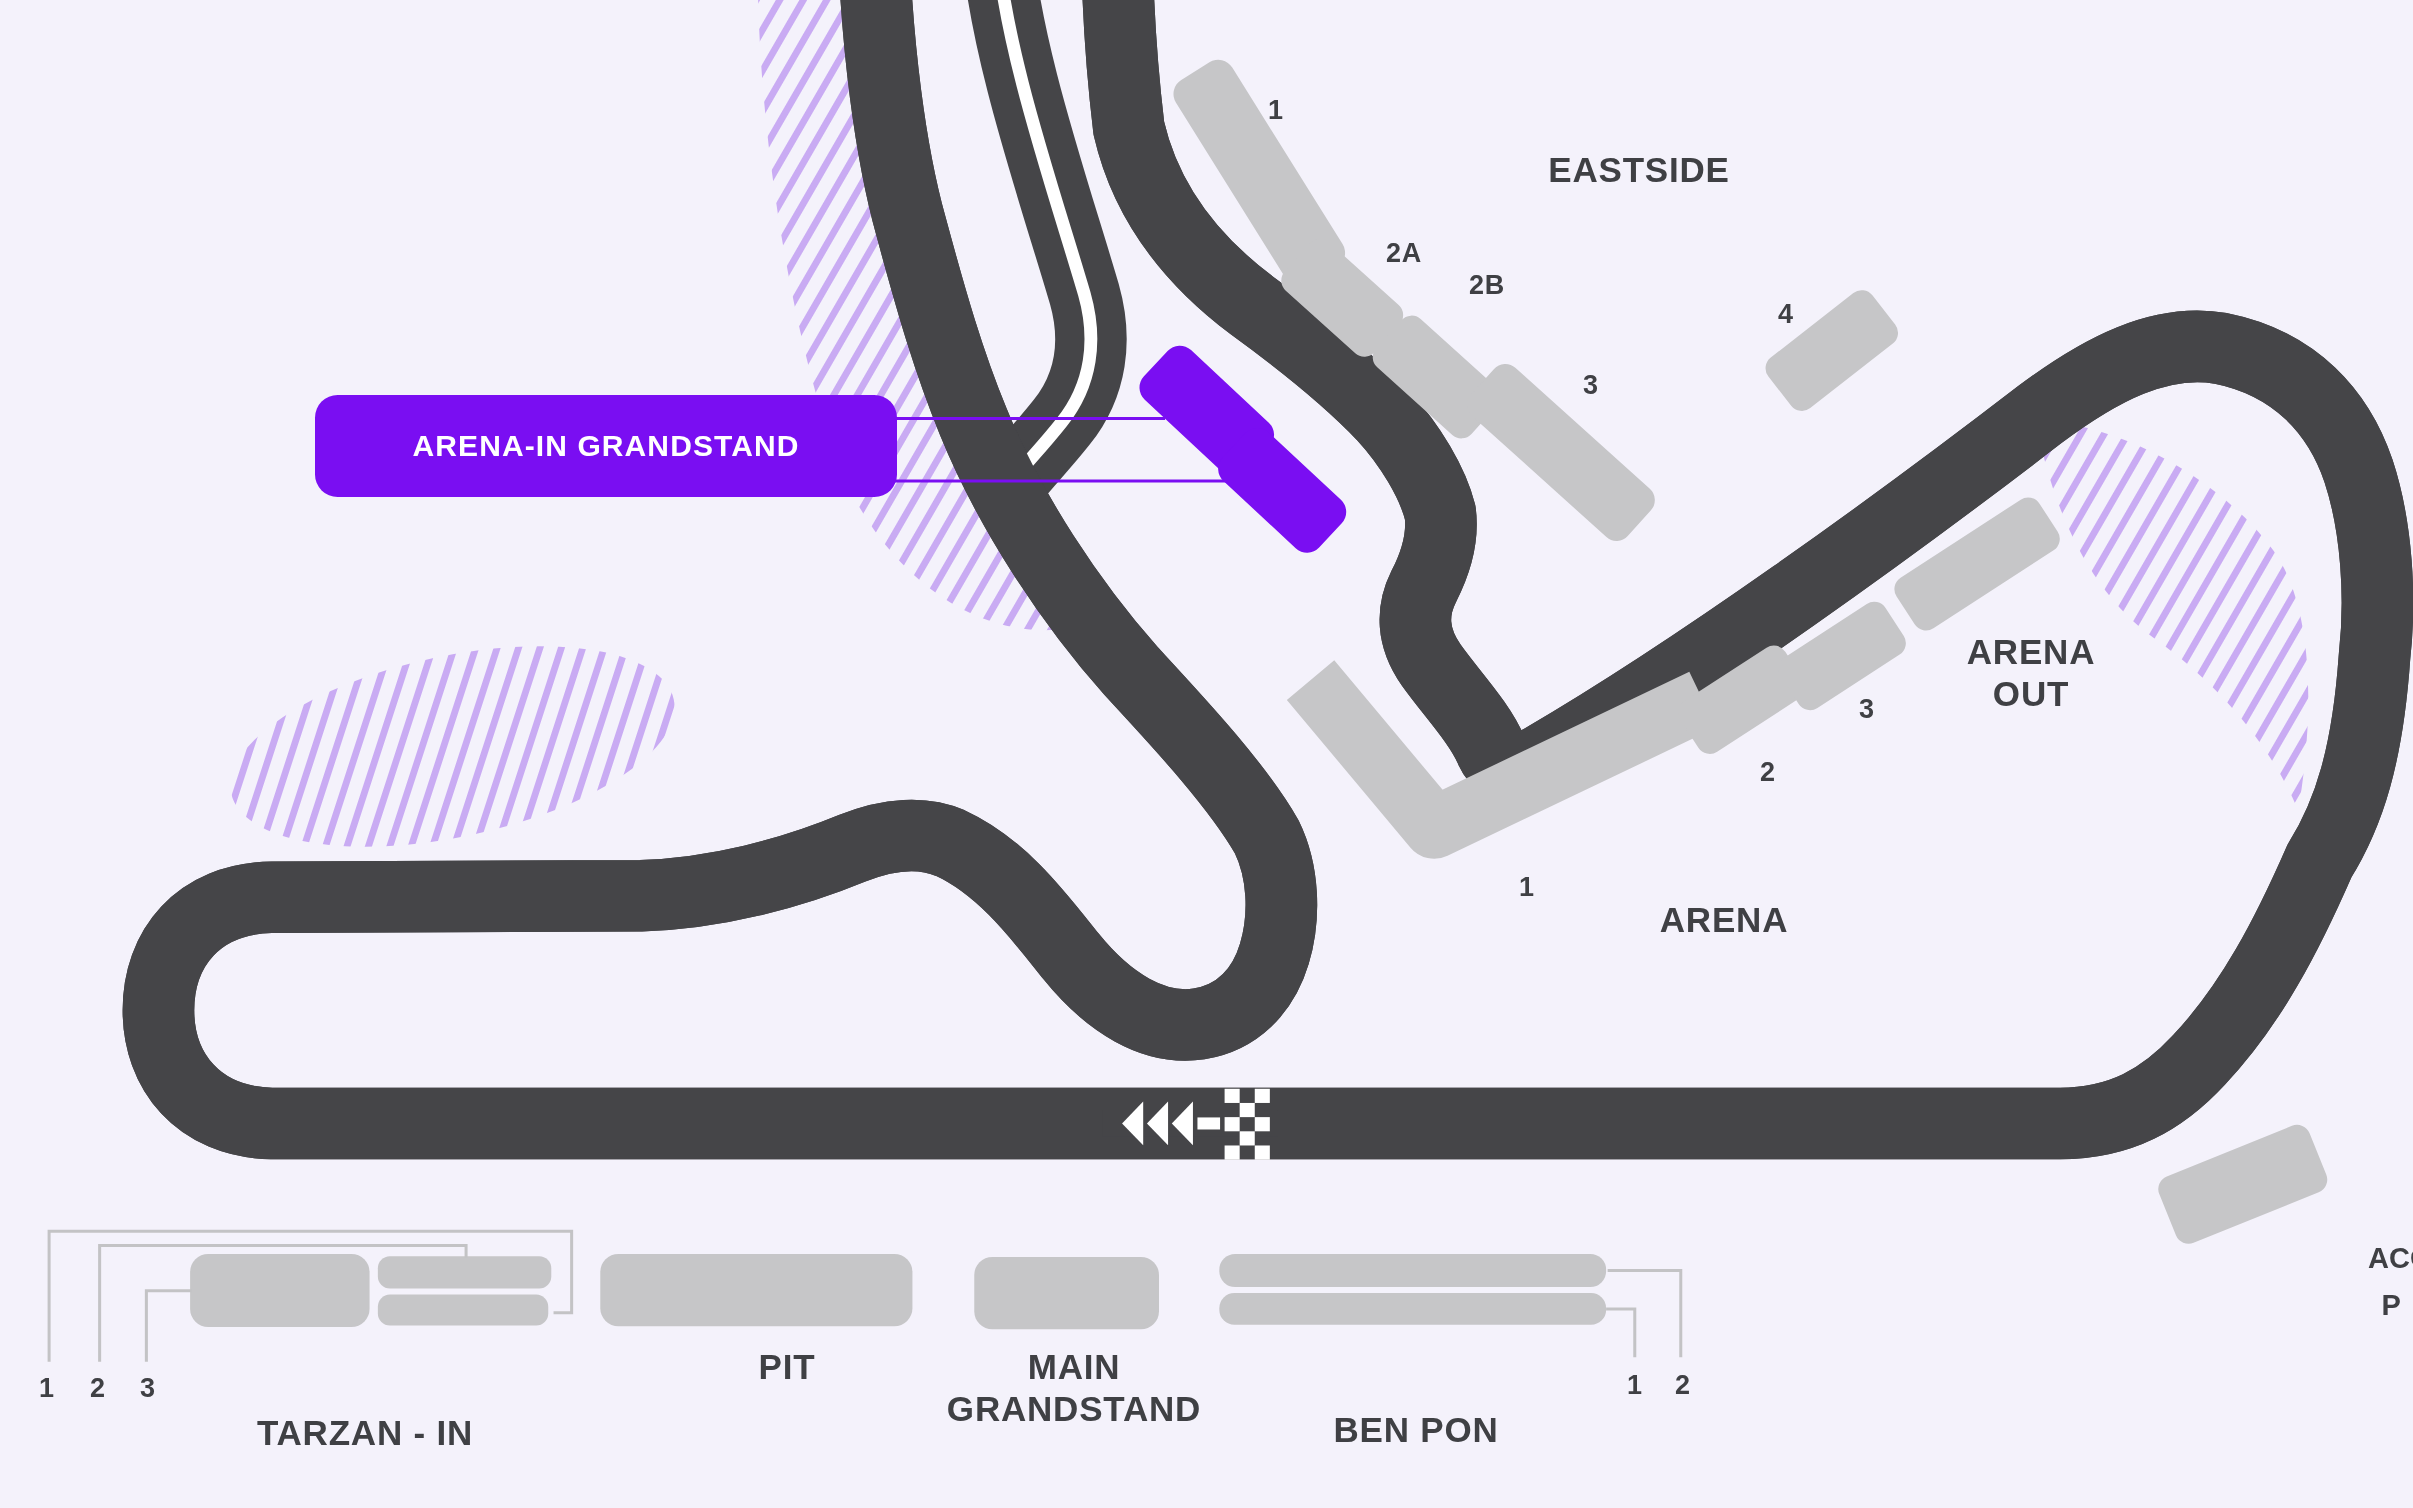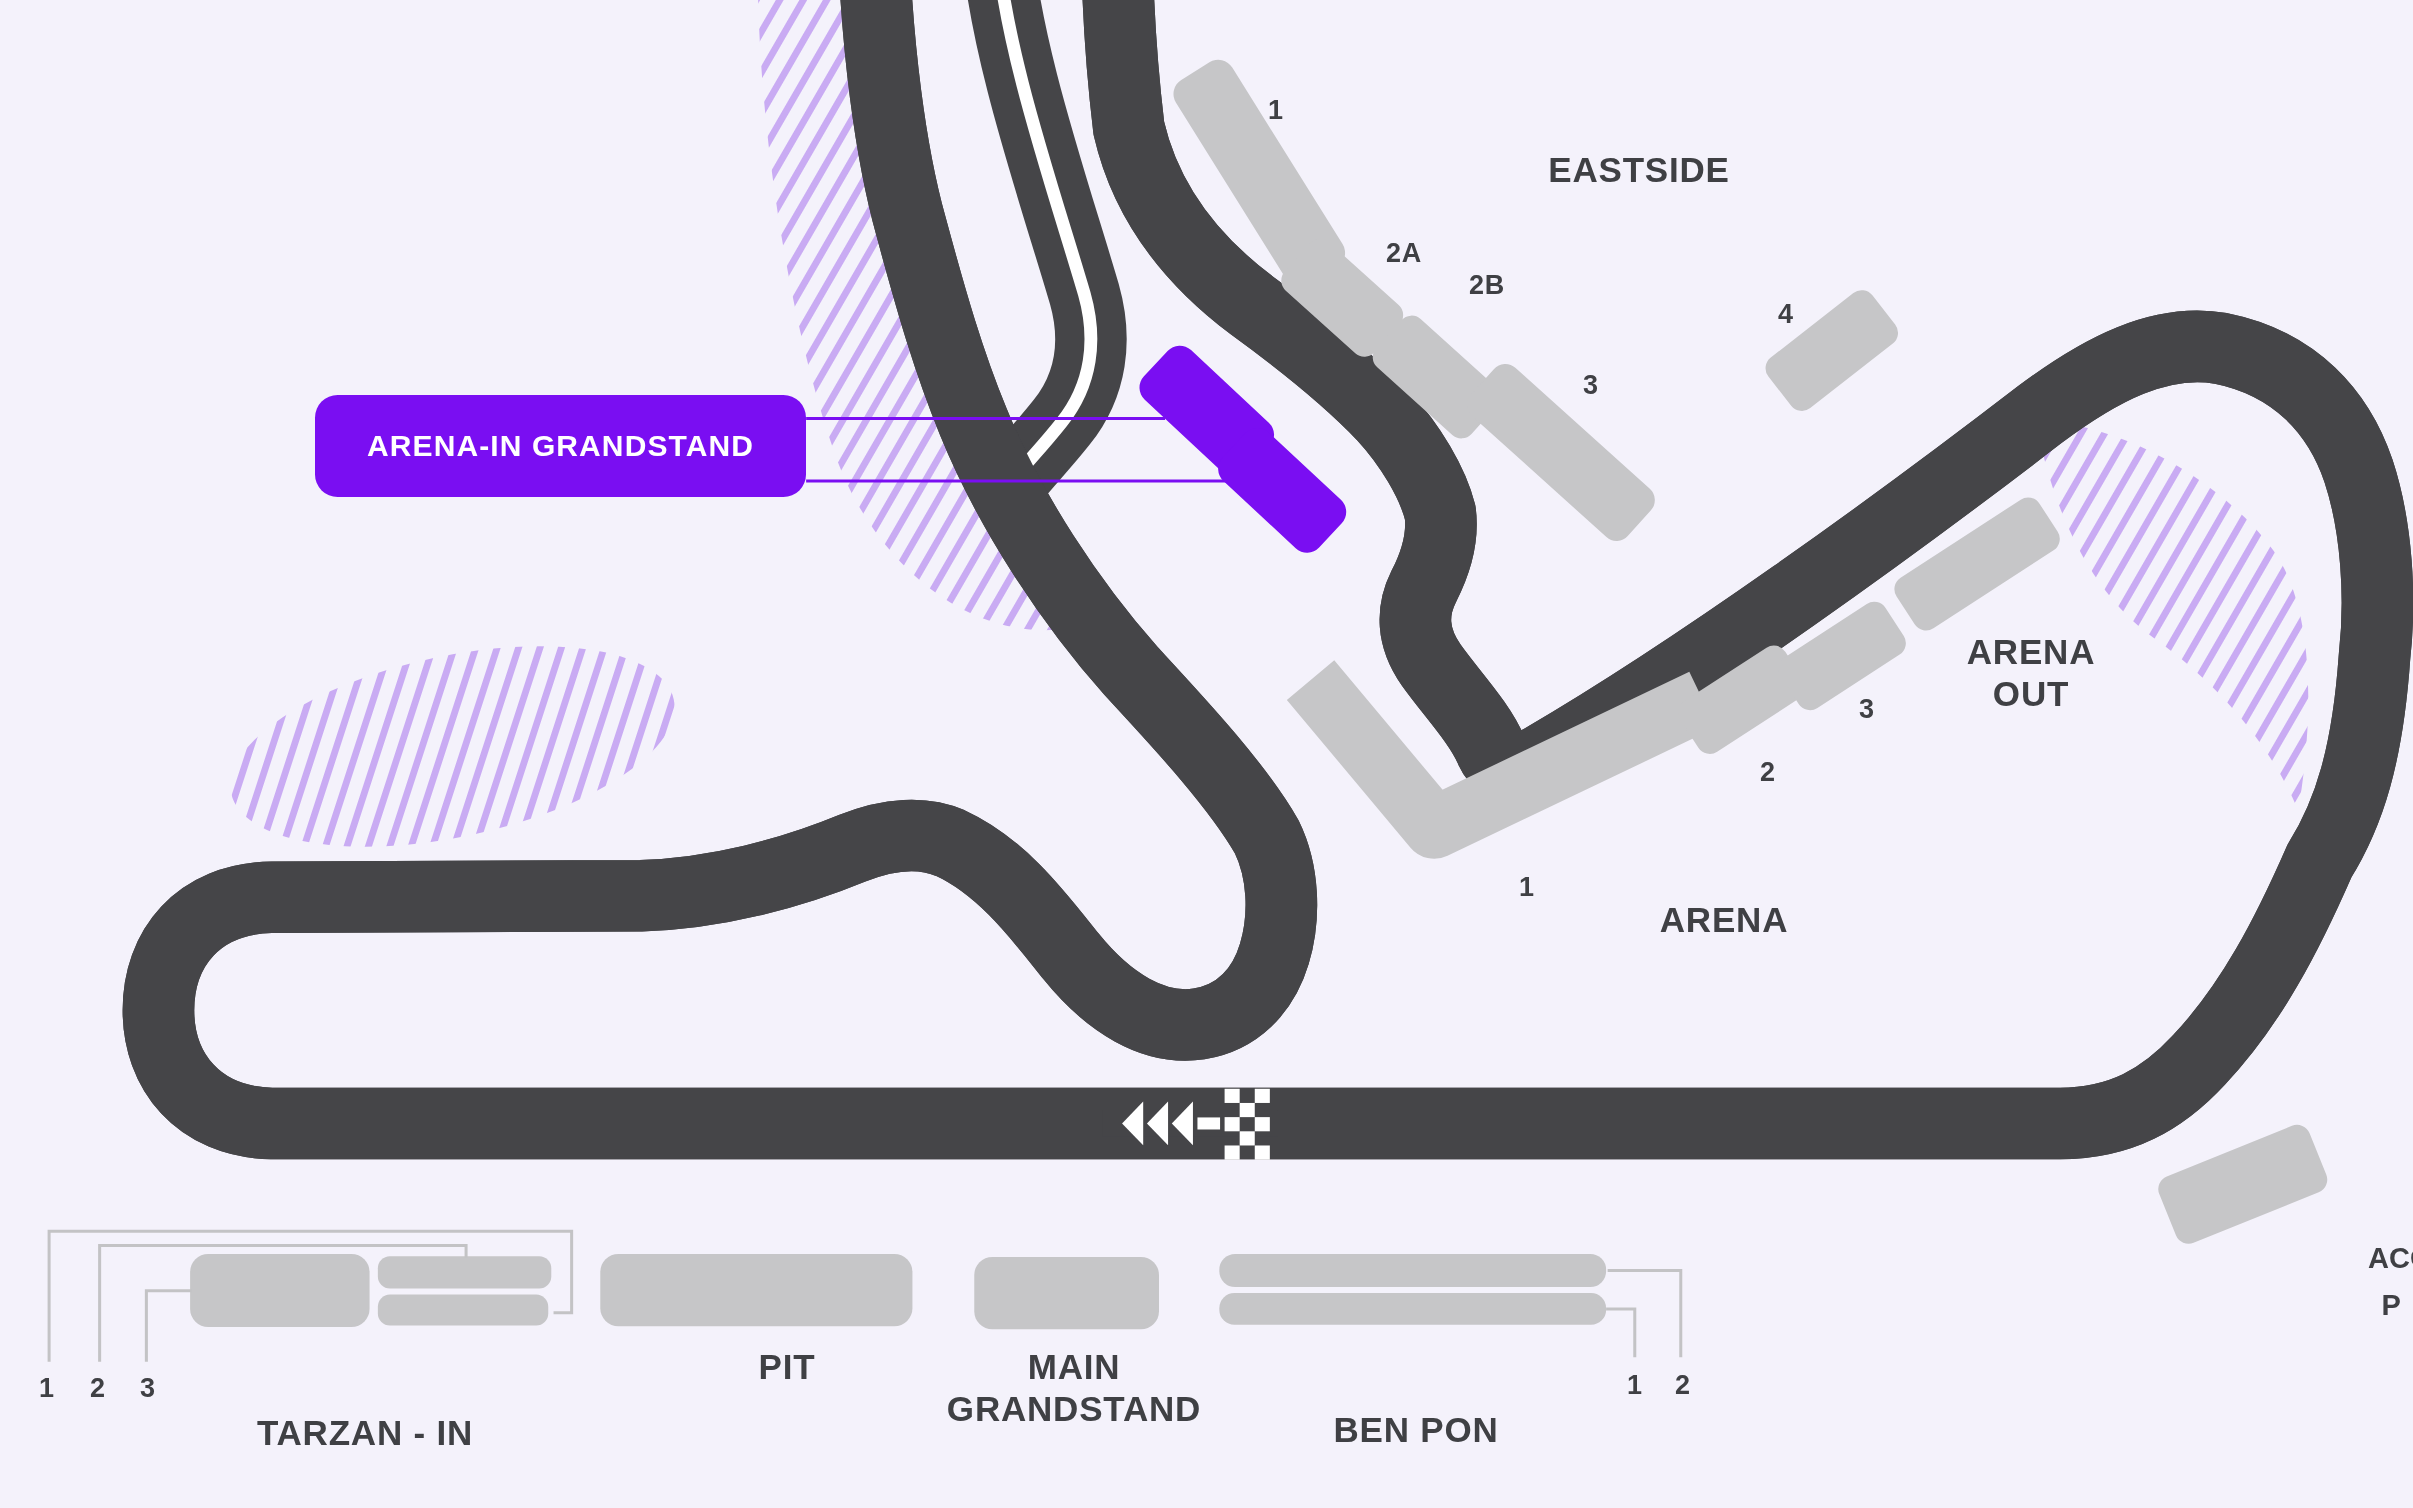--- a/index.html
+++ b/index.html
@@ -7,21 +7,21 @@
     --accent:#7a0ef2; --hatch:#c9abf3; --label:#3f4044; --callout:#c3c3c5;
   }
   html,body{margin:0;padding:0;background:var(--bg);}
   #stage{position:relative;width:2413px;height:1508px;overflow:hidden;
          background:var(--bg);font-family:"Liberation Sans",sans-serif;}
   #stage svg{position:absolute;left:0;top:0;}
   .lbl{position:absolute;transform:translate(-50%,-50%);color:var(--label);
        font-weight:bold;font-size:35px;letter-spacing:0.8px;white-space:nowrap;}
   .num{font-size:27px;}
   .two-line{text-align:center;line-height:42px;}
-  .chip{position:absolute;left:315px;top:395px;width:491px;height:102px;
+  .chip{position:absolute;left:315px;top:395px;width:582px;height:102px;
         background:var(--accent);border-radius:22.6px;display:flex;
         align-items:center;justify-content:center;color:#fff;font-weight:bold;
         font-size:30px;letter-spacing:1.1px;box-sizing:border-box;}
   .clip-label{position:absolute;left:2368px;top:1235px;color:var(--label);
         font-weight:bold;font-size:29px;line-height:47px;white-space:nowrap;}
   .clip-label .l2{display:block;padding-left:13.6px;}
 </style>
 </head>
 <body>
 

